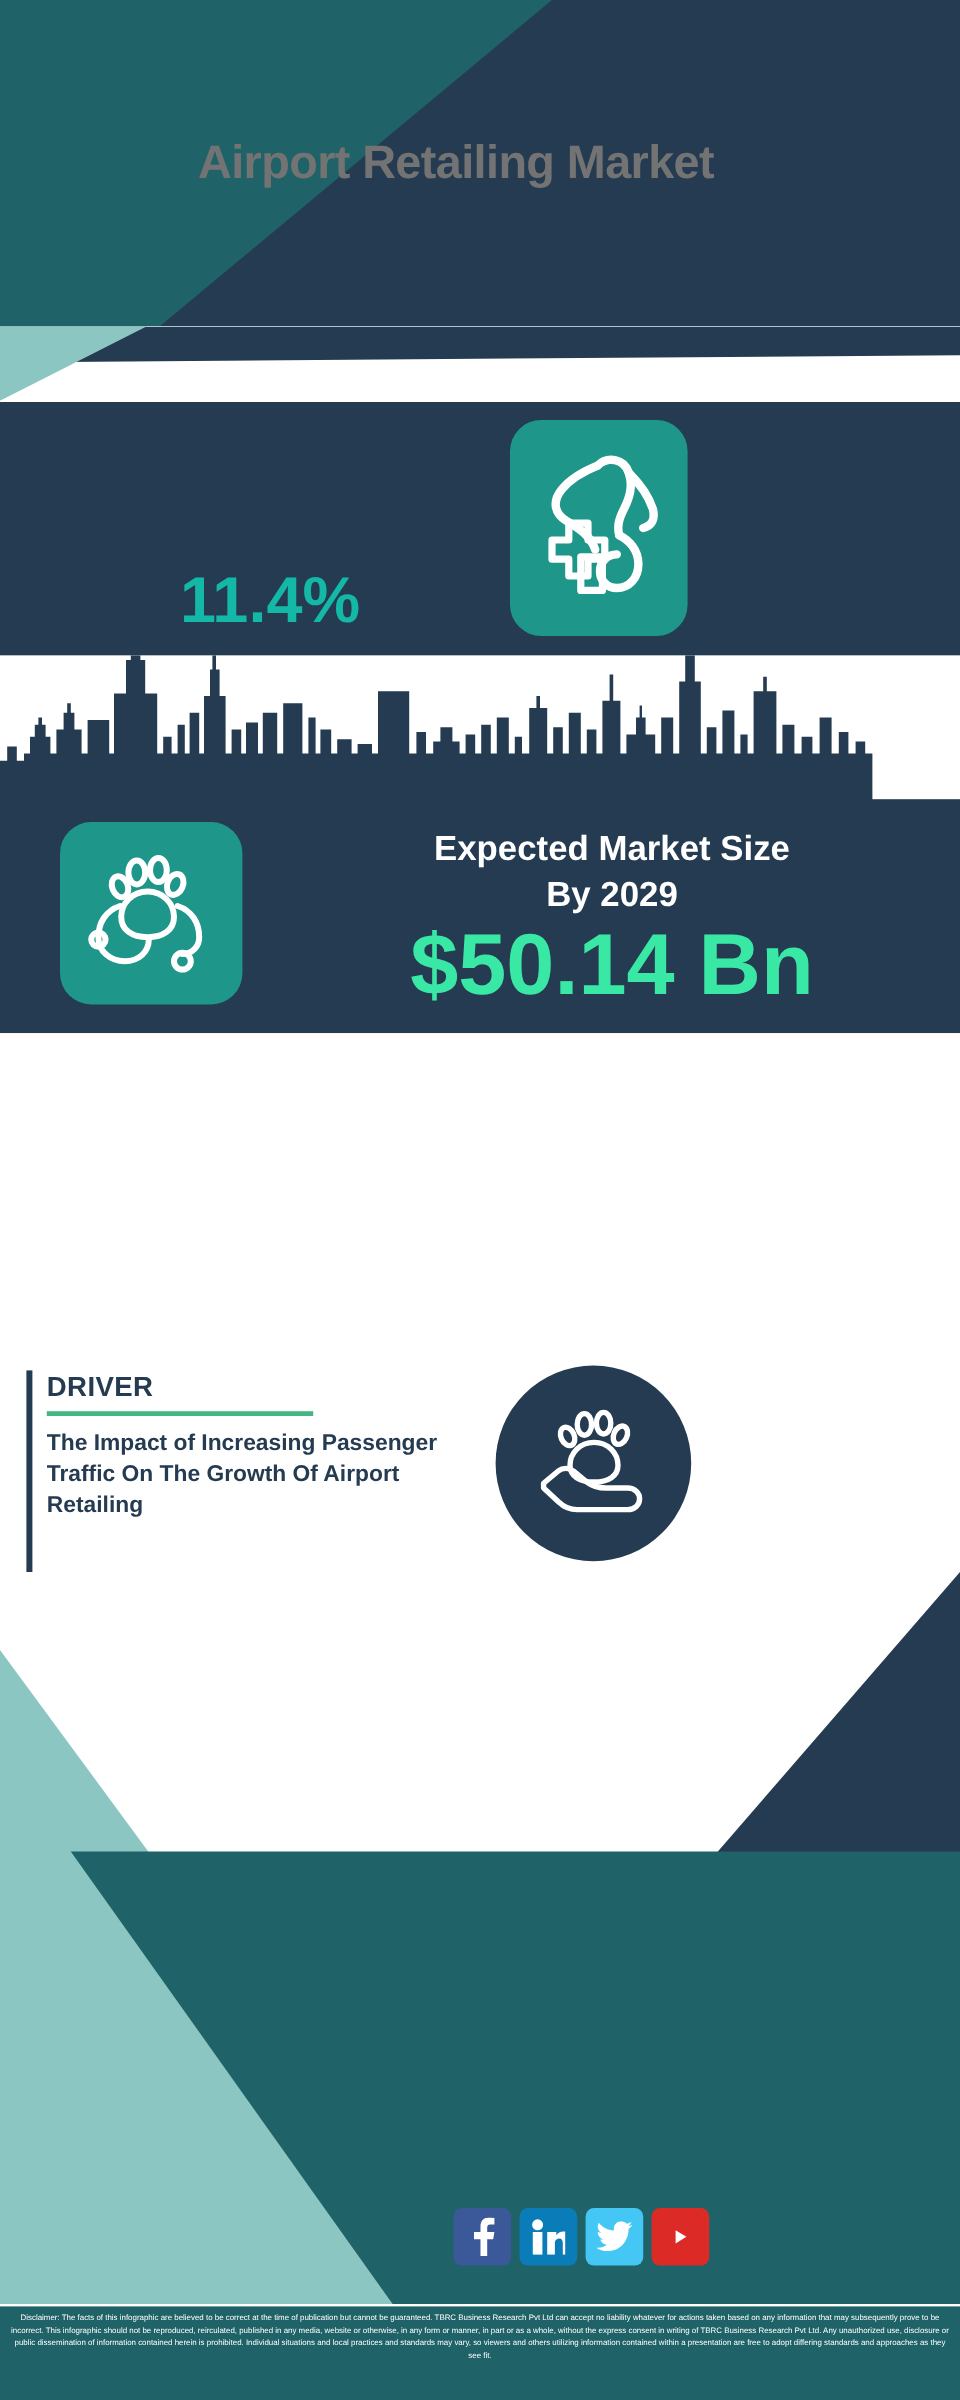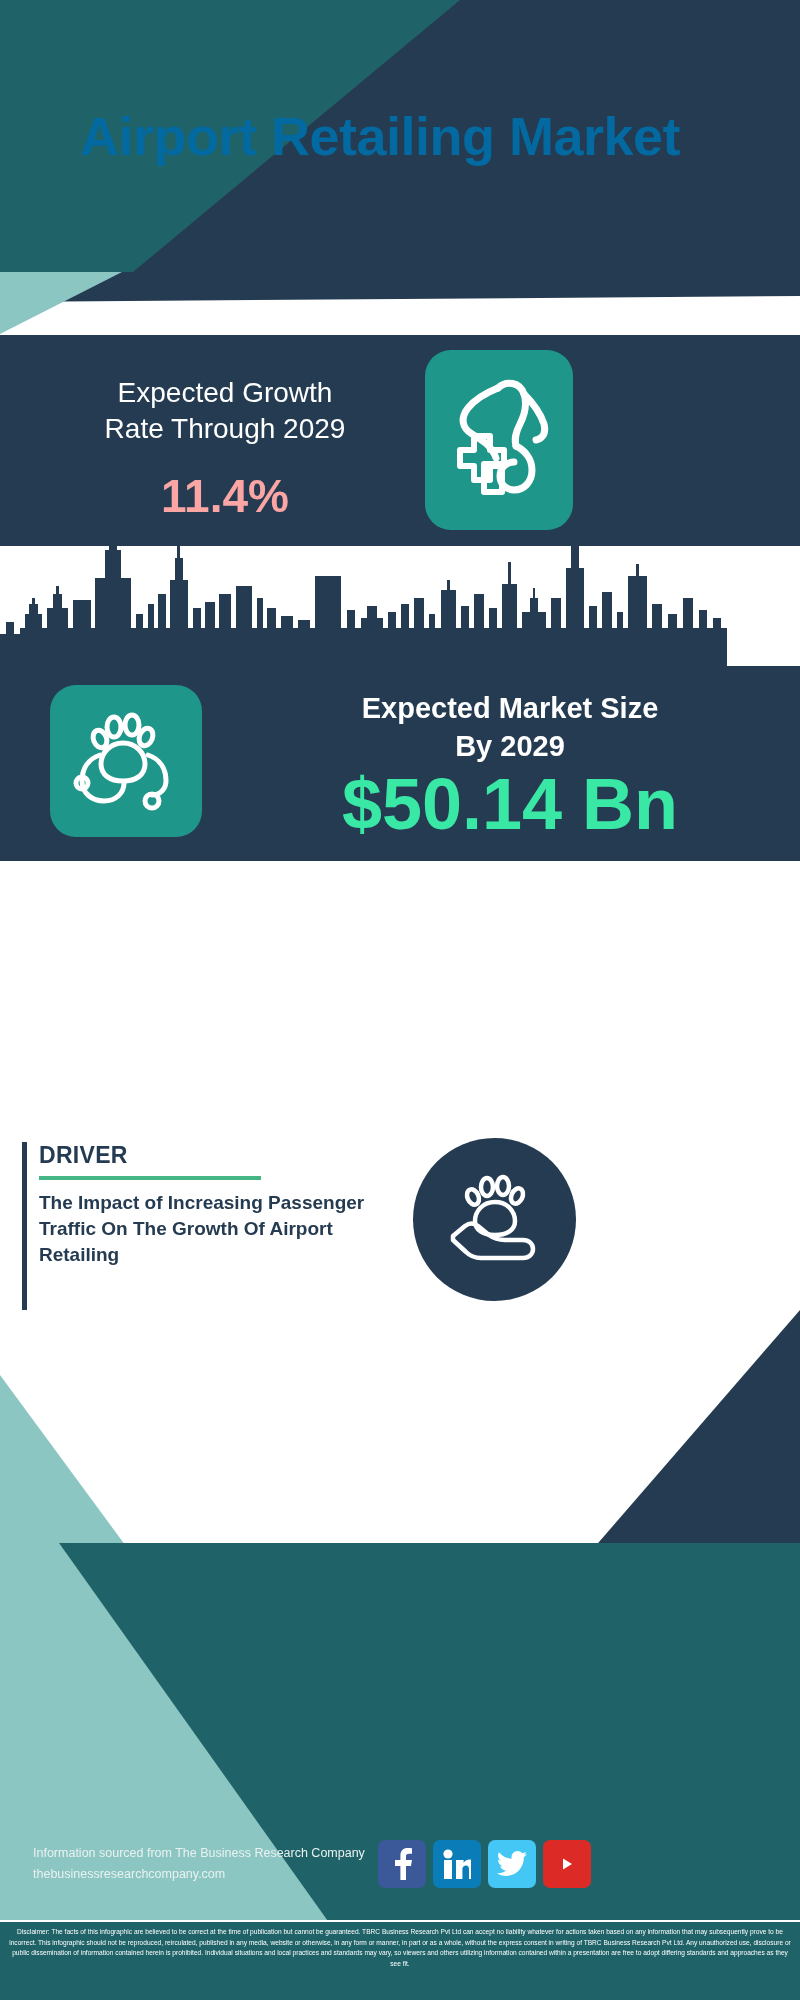--- a/index.html
+++ b/index.html
@@ -8,37 +8,37 @@
 
   .page{position:relative;width:800px;height:2000px;background:#ffffff;overflow:hidden;}
 
   
   .header{position:absolute;left:0;top:0;width:800px;height:272px;background:#23638b;overflow:hidden;}
   .header-teal{position:absolute;inset:0;background:#1f6368;}
   .header-wedge2{position:absolute;left:0;top:0;width:800px;height:272px;background:#253B51;
       clip-path:polygon(460px 0,800px 0,800px 272px,133px 272px);}
   .header-title{position:absolute;left:0;top:0;width:760px;height:272px;
       display:flex;align-items:center;justify-content:center;
-      color:#0369a1;font-size:54px;font-weight:bold;letter-spacing:-0.5px;z-index:5;}
+      color:#737373;font-size:39px;font-weight:bold;letter-spacing:-0.5px;z-index:5;}
 
   
   .hdr-band{position:absolute;left:0;top:272px;width:800px;height:63px;background:#ffffff;overflow:hidden;}
   .hdr-band-navy{position:absolute;left:0;top:0;width:800px;height:63px;background:#253B51;
       clip-path:polygon(0 0,800px 0,800px 24px,0 30px);}
   .hdr-band-lightteal{position:absolute;left:0;top:0;width:800px;height:63px;background:#8cc6c2;
       clip-path:polygon(0 0,122px 0,0 62px);}
   .hdr-band-teal{position:absolute;left:0;top:0;width:230px;height:63px;background:#1f6368;
       clip-path:polygon(0 0,122px 0,48px 20px,0 20px);}
 
   
   .growth{position:absolute;left:0;top:335px;width:800px;height:211px;background:#253B51;}
   .growth-text{position:absolute;left:40px;top:40px;width:370px;text-align:center;
       color:#ffffff;font-size:28px;line-height:1.28;font-weight:normal;}
   .growth-value{position:absolute;left:40px;top:138px;width:370px;text-align:center;
-      color:#fca5a5;font-size:46px;font-weight:bold;line-height:1;}
+      color:#14b8a6;font-size:54px;font-weight:bold;line-height:1;}
   .icon-box-1{position:absolute;left:425px;top:350px;width:148px;height:180px;
       background:#1f968a;border-radius:26px;display:flex;align-items:center;justify-content:center;z-index:6;}
 
   
   .skyline-wrap{position:absolute;left:0;top:546px;width:800px;height:315px;background:#253B51;overflow:hidden;}
   .skyline-white{position:absolute;left:0;top:0;width:800px;height:120px;background:#ffffff;}
   .skyline-svg{position:absolute;left:0;top:0;width:800px;height:130px;}
   .msize-text{position:absolute;left:230px;top:690px;width:560px;text-align:center;
       color:#ffffff;font-size:29px;line-height:1.3;z-index:4;font-weight:bold;}
   .msize-value{position:absolute;left:230px;top:768px;width:560px;text-align:center;
@@ -90,24 +90,20 @@
   </div>
   <div class="header-title">Airport Retailing Market</div>
 
   <div class="hdr-band">
     <div class="hdr-band-navy"></div>
     <div class="hdr-band-teal"></div>
     <div class="hdr-band-lightteal"></div>
   </div>
 
   <div class="growth">
-    <div class="growth-text">
-      <div>Expected Growth</div>
-      <div>Rate Through 2029</div>
-    </div>
     <div class="growth-value">11.4%</div>
   </div>
 
   <div class="icon-box-1">
     <svg width="118" height="136" viewBox="0 0 118 136" fill="none" stroke="#ffffff" stroke-width="7" stroke-linecap="round" stroke-linejoin="round">
       <path d="M58 16 C66 8, 80 10, 84 22 C88 34, 84 44, 80 52 C76 60, 74 66, 76 74"></path>
       <path d="M58 16 C48 20, 36 26, 28 36 C20 46, 22 56, 32 62 C42 68, 52 74, 56 86"></path>
       <path d="M84 22 C92 30, 100 40, 104 52 C106 60, 104 66, 96 68"></path>
       <path d="M76 74 C84 78, 92 86, 92 98 C92 110, 84 118, 74 118 C66 118, 60 112, 60 104 C60 96, 66 90, 74 90"></path>
       <rect x="44" y="92" width="18" height="28" stroke-width="6"></rect>
@@ -185,24 +181,20 @@
     </svg>
   </div>
 
   <div class="foot">
     <div class="foot-navy"></div>
     <div class="foot-lteal"></div>
     <div class="foot-teal"></div>
     <div class="foot-lteal2"></div>
   </div>
 
-  <div class="src-text">
-    <div>Information sourced from The Business Research Company</div>
-    <div>thebusinessresearchcompany.com</div>
-  </div>
 
   <div class="socials">
     <div class="sq" style="background:#3B5998;">
       <svg width="28" height="32" viewBox="0 0 28 32">
           <path fill="#fff" d="M18 32V18h5l1-6h-6V8.5c0-1.7.5-2.8 3-2.8h3V.3C23.4.2 21.6 0 19.6 0 15.3 0 12.4 2.6 12.4 7.4V12H7v6h5.4v14z"></path>
         </svg>
     </div>
     <div class="sq" style="background:#0A7DB9;">
       <svg width="28" height="30" viewBox="0 0 28 30">
           <g fill="#fff">

